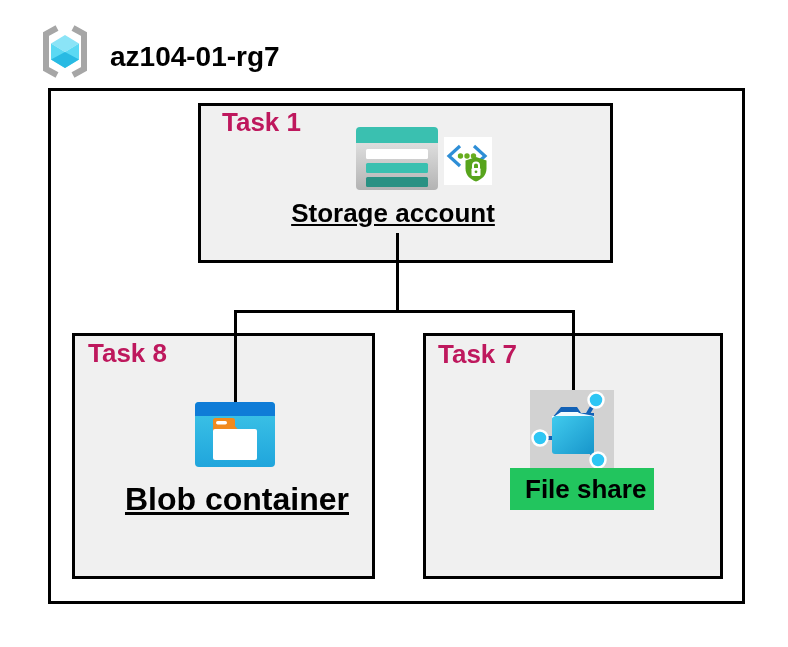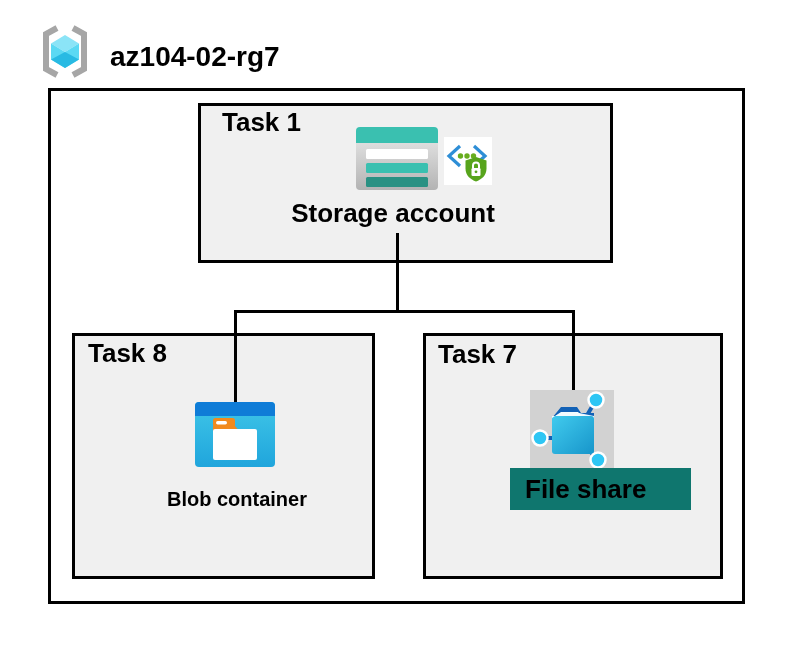--- a/index.html
+++ b/index.html
@@ -12,56 +12,56 @@
   
   .rg-icon{left:38px;top:23px;width:54px;height:57px;}
   .rg-title{left:110px;top:42px;font-size:28px;line-height:30px;letter-spacing:0px;}
   
   .outer-box{left:48px;top:88px;width:697px;height:516px;border:3px solid #000;background:#fff;box-sizing:border-box;z-index:1;}
   
   .task-box{background:#f0f0f0;border:3px solid #000;box-sizing:border-box;z-index:2;}
   .task1{left:198px;top:103px;width:415px;height:160px;}
   .task2{left:72px;top:333px;width:303px;height:246px;}
   .task3{left:423px;top:333px;width:300px;height:246px;}
-  .task-label{font-size:26px;line-height:28px;color:#000000;z-index:5;}
+  .task-label{font-size:26px;line-height:28px;color:#be185d;z-index:5;}
   .task1-label{left:222px;top:108px;}
   .task2-label{left:88px;top:339px;}
   .task3-label{left:438px;top:340px;}
   
   .line{background:#000;z-index:3;}
   .line-v1{left:396px;top:233px;width:3px;height:79px;}
   .line-h {left:234px;top:310px;width:341px;height:3px;}
   .line-v2{left:234px;top:310px;width:3px;height:94px;}
   .line-v3{left:572px;top:310px;width:3px;height:92px;}
   
   .z4{z-index:4;}
   .storage-icon{left:356px;top:127px;width:82px;height:63px;}
   .secure-icon{left:444px;top:137px;width:48px;height:48px;background:#fff;}
-  .storage-label{left:243px;top:199px;width:300px;text-align:center;font-size:26px;line-height:28px;}
+  .storage-label{left:243px;top:199px;width:300px;text-align:center;font-size:26px;line-height:28px;text-decoration:underline;}
   .blob-icon{left:195px;top:402px;width:80px;height:65px;}
-  .blob-label{left:107px;top:485px;width:260px;text-align:center;font-size:20px;line-height:28px;}
+  .blob-label{left:107px;top:485px;width:260px;text-align:center;font-size:32px;line-height:28px;text-decoration:underline;}
   .fileshare-tile{left:530px;top:390px;width:84px;height:80px;background:#d2d2d2;}
-  .fileshare-labelbox{left:510px;top:468px;width:181px;height:42px;background:#0f766e;}
+  .fileshare-labelbox{left:510px;top:468px;width:144px;height:42px;background:#22c55e;}
   .fileshare-label{padding-left:15px;font-size:26px;line-height:42px;}
   svg{display:block;}
 </style>
 </head>
 <body>
 
 <div class="abs rg-icon">
   <svg width="54" height="57" viewBox="0 0 54 57">
     <path d="M19 5 L8 11 L8 46 L19 52" stroke="#a6a6a6" stroke-width="6" fill="none"></path>
     <path d="M35 5 L46 11 L46 46 L35 52" stroke="#a6a6a6" stroke-width="6" fill="none"></path>
     <polygon points="27,12 41,20.5 27,29 13,20.5" fill="#8be4f7"></polygon>
     <polygon points="13,20.5 27,29 27,45 13,36.5" fill="#5bd9f3"></polygon>
     <polygon points="41,20.5 27,29 27,45 41,36.5" fill="#5bd9f3"></polygon>
     <polygon points="13,36.5 27,29 41,36.5 27,45" fill="#28bae3"></polygon>
   </svg>
 </div>
-<div class="abs rg-title">az104-02-rg7</div>
+<div class="abs rg-title">az104-01-rg7</div>
 
 <div class="abs outer-box"></div>
 
 <div class="abs task-box task1"></div>
 <div class="abs task-box task2"></div>
 <div class="abs task-box task3"></div>
 
 <div class="abs line line-v1"></div>
 <div class="abs line line-h"></div>
 <div class="abs line line-v2"></div>

